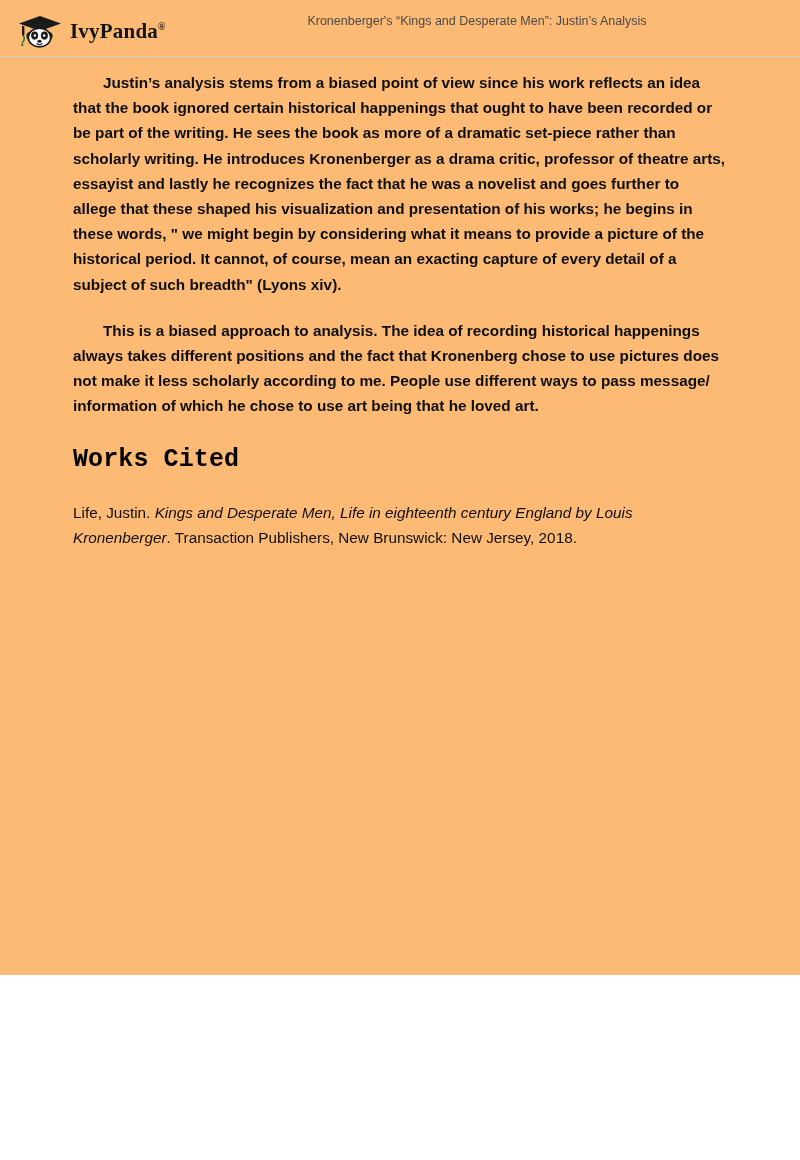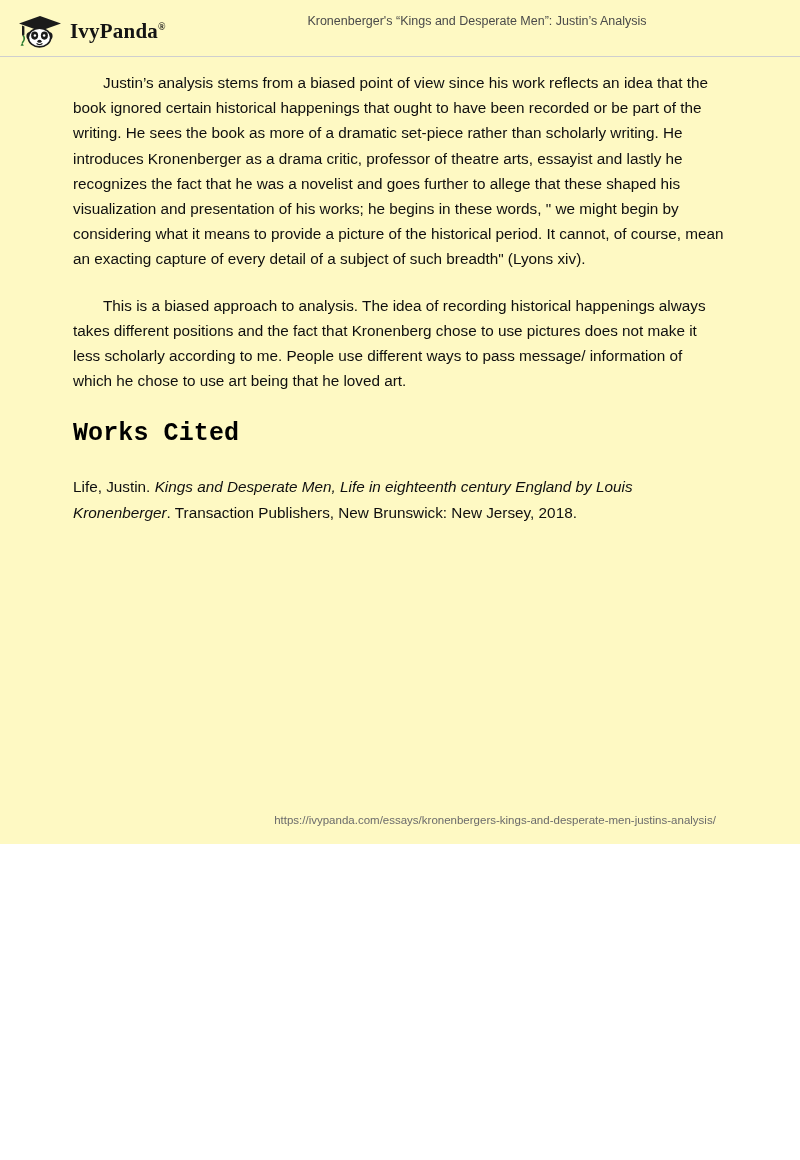--- a/index.html
+++ b/index.html
@@ -7,22 +7,22 @@
     padding: 0;
     background: #ffffff;
   }
   body {
     font-family: "Liberation Sans", sans-serif;
     color: #000000;
   }
   .page {
     position: relative;
     width: 800px;
-    height: 844px;
-    background: #fef9c3;
+    height: 975px;
+    background: #fdba74;
     overflow: hidden;
     box-sizing: border-box;
   }
 
   
   .header {
     position: absolute;
     top: 0;
     left: 0;
     width: 800px;
@@ -79,20 +79,21 @@
     left: 73px;
     top: 70px;
     width: 652px;
   }
   p.para {
     margin: 0 0 21px 0;
     font-size: 15.3px;
     line-height: 25.2px;
     text-align: left;
     color: #0f0f0f;
+    font-weight: bold;
   }
   p.para .indent {
     display: inline-block;
     width: 30px;
   }
   h2.works-cited {
     font-family: Liberation Mono, monospace;
     font-size: 25px;
     font-weight: bold;
     margin: 26px 0 26px 0;
@@ -167,17 +168,14 @@
     <p class="para"><span class="indent"></span><span>Justin’s analysis stems from a biased point of view since his work reflects an idea that the book ignored certain historical happenings that ought to have been recorded or be part of the writing. He sees the book as more of a dramatic set-piece rather than scholarly writing. He introduces Kronenberger as a drama critic, professor of theatre arts, essayist and lastly he recognizes the fact that he was a novelist and goes further to allege that these shaped his visualization and presentation of his works; he begins in these words, " we might begin by considering what it means to provide a picture of the historical period. It cannot, of course, mean an exacting capture of every detail of a subject of such breadth" (Lyons xiv).</span></p>
 
     <p class="para"><span class="indent"></span><span>This is a biased approach to analysis. The idea of recording historical happenings always takes different positions and the fact that Kronenberg chose to use pictures does not make it less scholarly according to me. People use different ways to pass message/ information of which he chose to use art being that he loved art.</span></p>
 
     <h2 class="works-cited">Works Cited</h2>
 
     <p class="citation"><span class="indent"></span><span>Life, Justin. </span><em>Kings and Desperate Men, Life in eighteenth century England by Louis Kronenberger</em><span>. Transaction Publishers, New Brunswick: New Jersey, 2018.</span></p>
 
   </div>
 
-  <div class="footer">
-    <a class="footer-url" href="#">https://ivypanda.com/essays/kronenbergers-kings-and-desperate-men-justins-analysis/</a>
-  </div>
 
 </div>
 
 </body></html>

